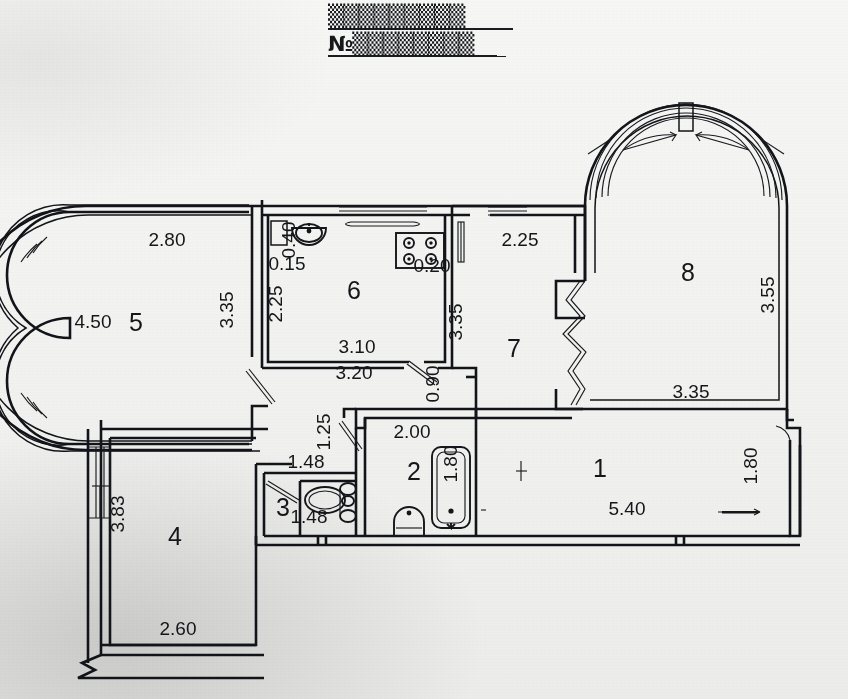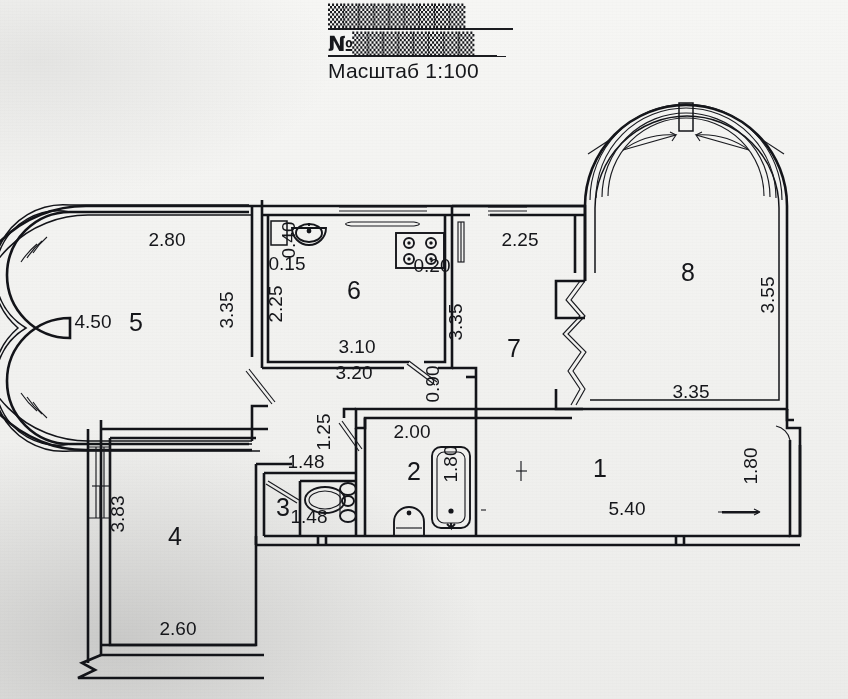--- a/index.html
+++ b/index.html
@@ -356,14 +356,13 @@
   </div>
   <div class="underline u1"></div>
 
   <div class="title-line">
     <span class="redacted">№▒▒▒▒▒▒▒▒</span>
   </div>
   <div class="underline u2"></div>
 
   <div class="underline u3"></div>
 
-  <div class="title-line">Масштаб 1:100</div>
 </div>
 
 </body></html>

